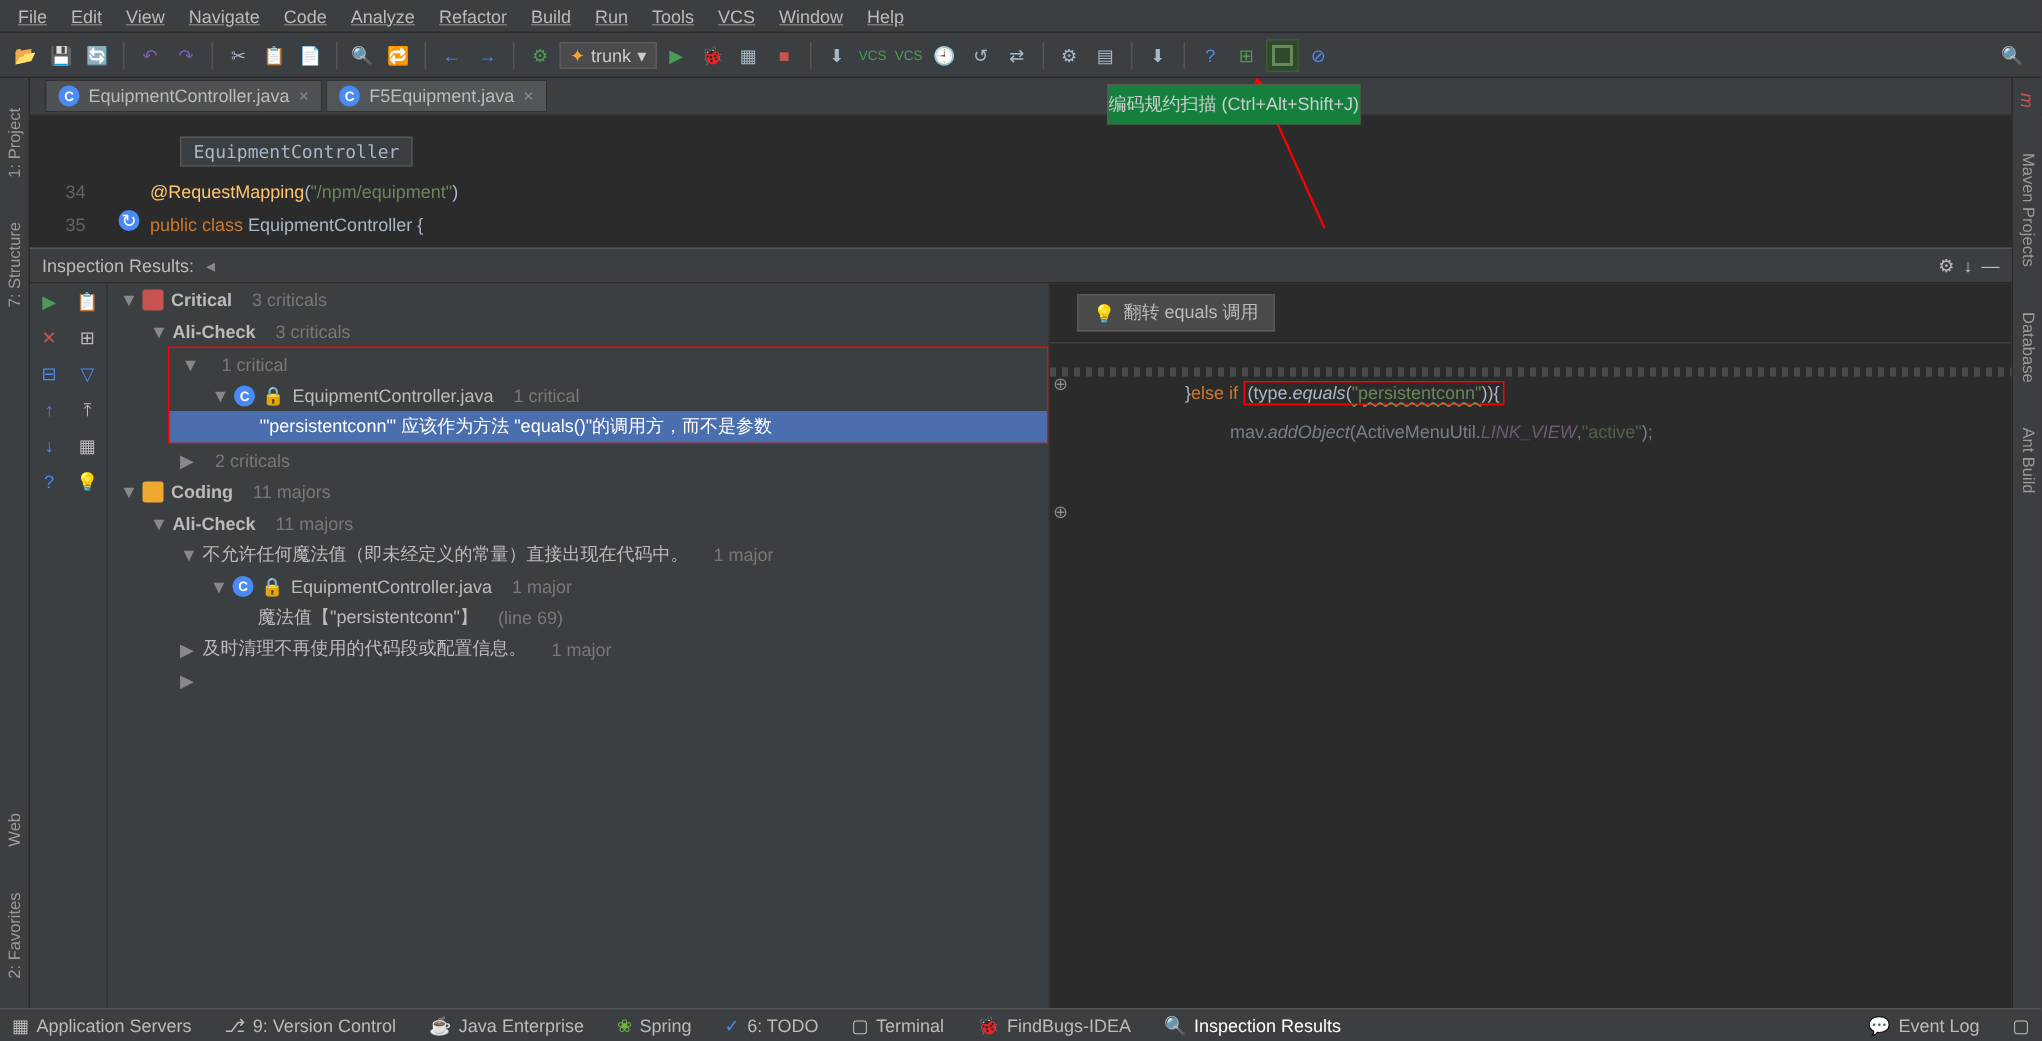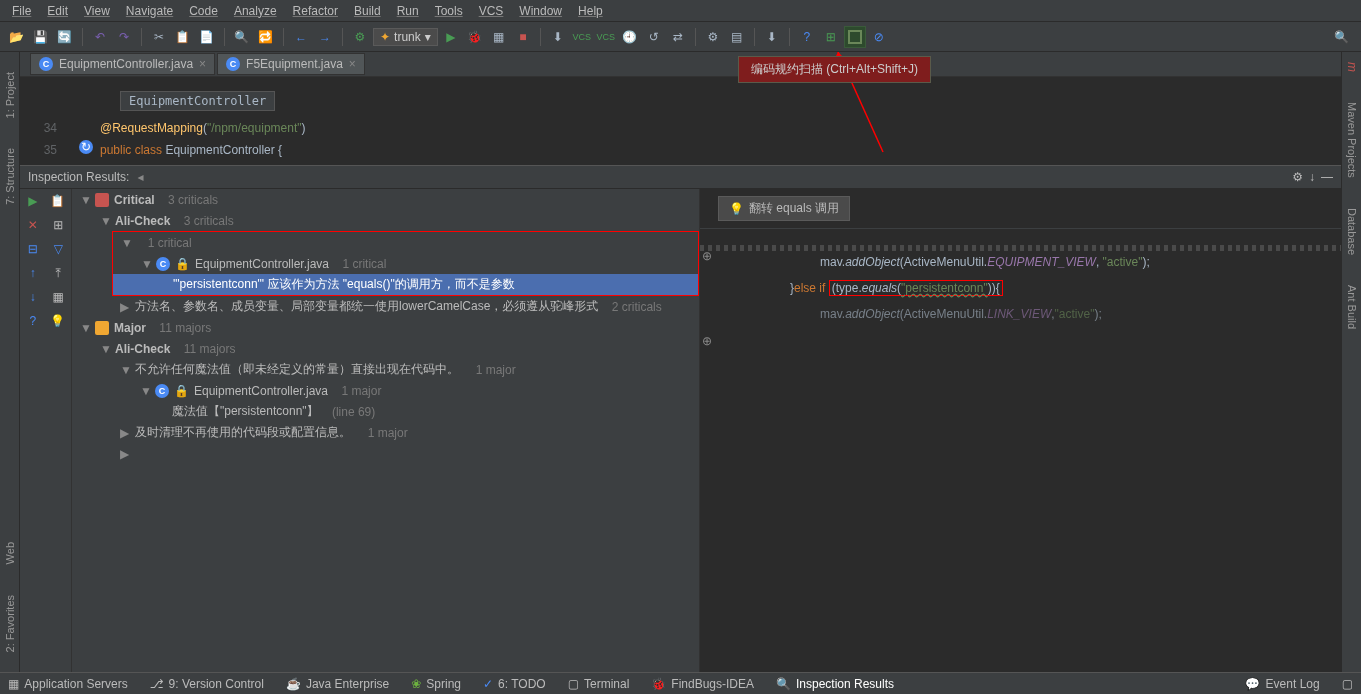--- a/index.html
+++ b/index.html
@@ -6,21 +6,21 @@
 body { background:#3c3f41; color:#bbbbbb; width:1361px; height:694px; overflow:hidden; position:relative; }
 .menubar { height:22px; background:#3c3f41; border-bottom:1px solid #2b2b2b; display:flex; align-items:center; padding:0 4px; }
 .menubar-item { padding:2px 8px; cursor:pointer; text-decoration:underline; text-decoration-color:#777; }
 .toolbar { height:30px; background:#3c3f41; border-bottom:1px solid #2b2b2b; display:flex; align-items:center; padding:0 6px; gap:2px; position:relative; }
 .tb-icon { width:22px; height:22px; display:flex; align-items:center; justify-content:center; color:#a9b7c6; cursor:pointer; }
 .tb-sep { width:1px; height:18px; background:#555; margin:0 4px; }
 .tb-search { position:absolute; right:8px; }
 .trunk-sel { background:#4b4b4b; border:1px solid #5a5a5a; padding:1px 6px; display:flex; align-items:center; gap:4px; color:#ccc; }
 .green-play { color:#499c54; }
 .green-bug { color:#499c54; }
-.tooltip { position:absolute; left:738px; top:56px; background:#7f1d1d; border:1px solid #5a5a4a; padding:4px 12px; color:#ccc; z-index:10; }
+.tooltip { position:absolute; left:738px; top:56px; background:#15803d; border:1px solid #5a5a4a; padding:4px 0; color:#ccc; z-index:10; }
 .arrow { position:absolute; left:833px; top:52px; z-index:9; pointer-events:none; }
 .tabbar { height:25px; background:#3c3f41; display:flex; align-items:center; padding-left:30px; border-bottom:1px solid #323232; }
 .tab { display:flex; align-items:center; padding:3px 8px; gap:6px; background:#515658; border:1px solid #323232; margin-right:2px; color:#bbb; }
 .tab.active { background:#4e5254; }
 .tab-icon-c { width:14px; height:14px; background:#4a8af4; border-radius:50%; display:flex; align-items:center; justify-content:center; color:#fff; font-size:9px; font-weight:bold; }
 .close-x { color:#888; cursor:pointer; }
 .left-tool-edge { position:absolute; left:0; top:52px; width:20px; bottom:22px; background:#3c3f41; border-right:1px solid #2b2b2b; display:flex; flex-direction:column; align-items:center; padding-top:20px; gap:30px; }
 .right-tool-edge { position:absolute; right:0; top:52px; width:20px; bottom:22px; background:#3c3f41; border-left:1px solid #2b2b2b; display:flex; flex-direction:column; align-items:center; padding-top:10px; gap:30px; }
 .edge-label { writing-mode:vertical-rl; font-size:11px; color:#999; cursor:pointer; }
 .edge-label.left { transform:rotate(180deg); }
@@ -240,25 +240,25 @@
       <div class="tree-row" style="padding-left:28px">
         <span class="tree-arrow">▼</span><span class="tab-icon-c">C</span>
         <span style="color:#f0a732">🔒</span>
         <span>EquipmentController.java</span>&nbsp;<span class="dim">1 critical</span>
       </div>
       <div class="tree-row sel" style="padding-left:60px">
         <span>'"persistentconn"' 应该作为方法 "equals()"的调用方，而不是参数</span>
       </div>
     </div>
     <div class="tree-row" style="padding-left:48px">
-      <span class="tree-arrow">▶</span><span>方法名、参数名、成员变量、局部变量都统一使用lowerCamelCase，必须遵从驼峰形式</span>&nbsp;<span class="dim">2 criticals</span>
+      <span class="tree-arrow">▶</span>&nbsp;<span class="dim">2 criticals</span>
     </div>
     <div class="tree-row">
       <span class="tree-arrow">▼</span><span class="sev-dot" style="background:#f0a732;border-radius:2px"></span>
-      <b>Major</b>&nbsp;<span class="dim">11 majors</span>
+      <b>Coding</b>&nbsp;<span class="dim">11 majors</span>
     </div>
     <div class="tree-row" style="padding-left:28px">
       <span class="tree-arrow">▼</span><b>Ali-Check</b>&nbsp;<span class="dim">11 majors</span>
     </div>
     <div class="tree-row" style="padding-left:48px">
       <span class="tree-arrow">▼</span><span>不允许任何魔法值（即未经定义的常量）直接出现在代码中。</span>&nbsp;&nbsp;<span class="dim">1 major</span>
     </div>
     <div class="tree-row" style="padding-left:68px">
       <span class="tree-arrow">▼</span><span class="tab-icon-c">C</span>
       <span style="color:#f0a732">🔒</span>
@@ -279,23 +279,20 @@
     <div class="preview-top">
       <div class="flip-btn">
         <span class="bulb">💡</span>
         <span>翻转 equals 调用</span>
       </div>
     </div>
     <div style="position:absolute;left:2px;top:60px;color:#888">⊕</div>
     <div class="wavy-top"></div>
     <div style="position:absolute;left:2px;top:145px;color:#888">⊕</div>
     <div class="preview-code">
-      <div style="padding-left:60px">
-        <span style="color:#a9b7c6">mav.</span><span class="kw-italic">addObject</span><span style="color:#a9b7c6">(ActiveMenuUtil.</span><span class="kw-purple">EQUIPMENT_VIEW</span><span style="color:#a9b7c6">, </span><span class="kw-green">"active"</span><span style="color:#a9b7c6">);</span>
-      </div>
       <div style="padding-left:30px">
         <span style="color:#a9b7c6">}</span><span class="kw-orange">else if </span><span class="red-box2"><span style="color:#a9b7c6">(type.</span><span class="kw-italic">equals</span><span style="color:#a9b7c6">(</span><span class="kw-green wavy-green">"persistentconn"</span><span style="color:#a9b7c6">)){</span></span>
       </div>
       <div style="padding-left:60px;opacity:0.6">
         <span style="color:#a9b7c6">mav.</span><span class="kw-italic">addObject</span><span style="color:#a9b7c6">(ActiveMenuUtil.</span><span class="kw-purple">LINK_VIEW</span><span style="color:#a9b7c6">,</span><span class="kw-green">"active"</span><span style="color:#a9b7c6">);</span>
       </div>
     </div>
   </div>
 </div>
 

